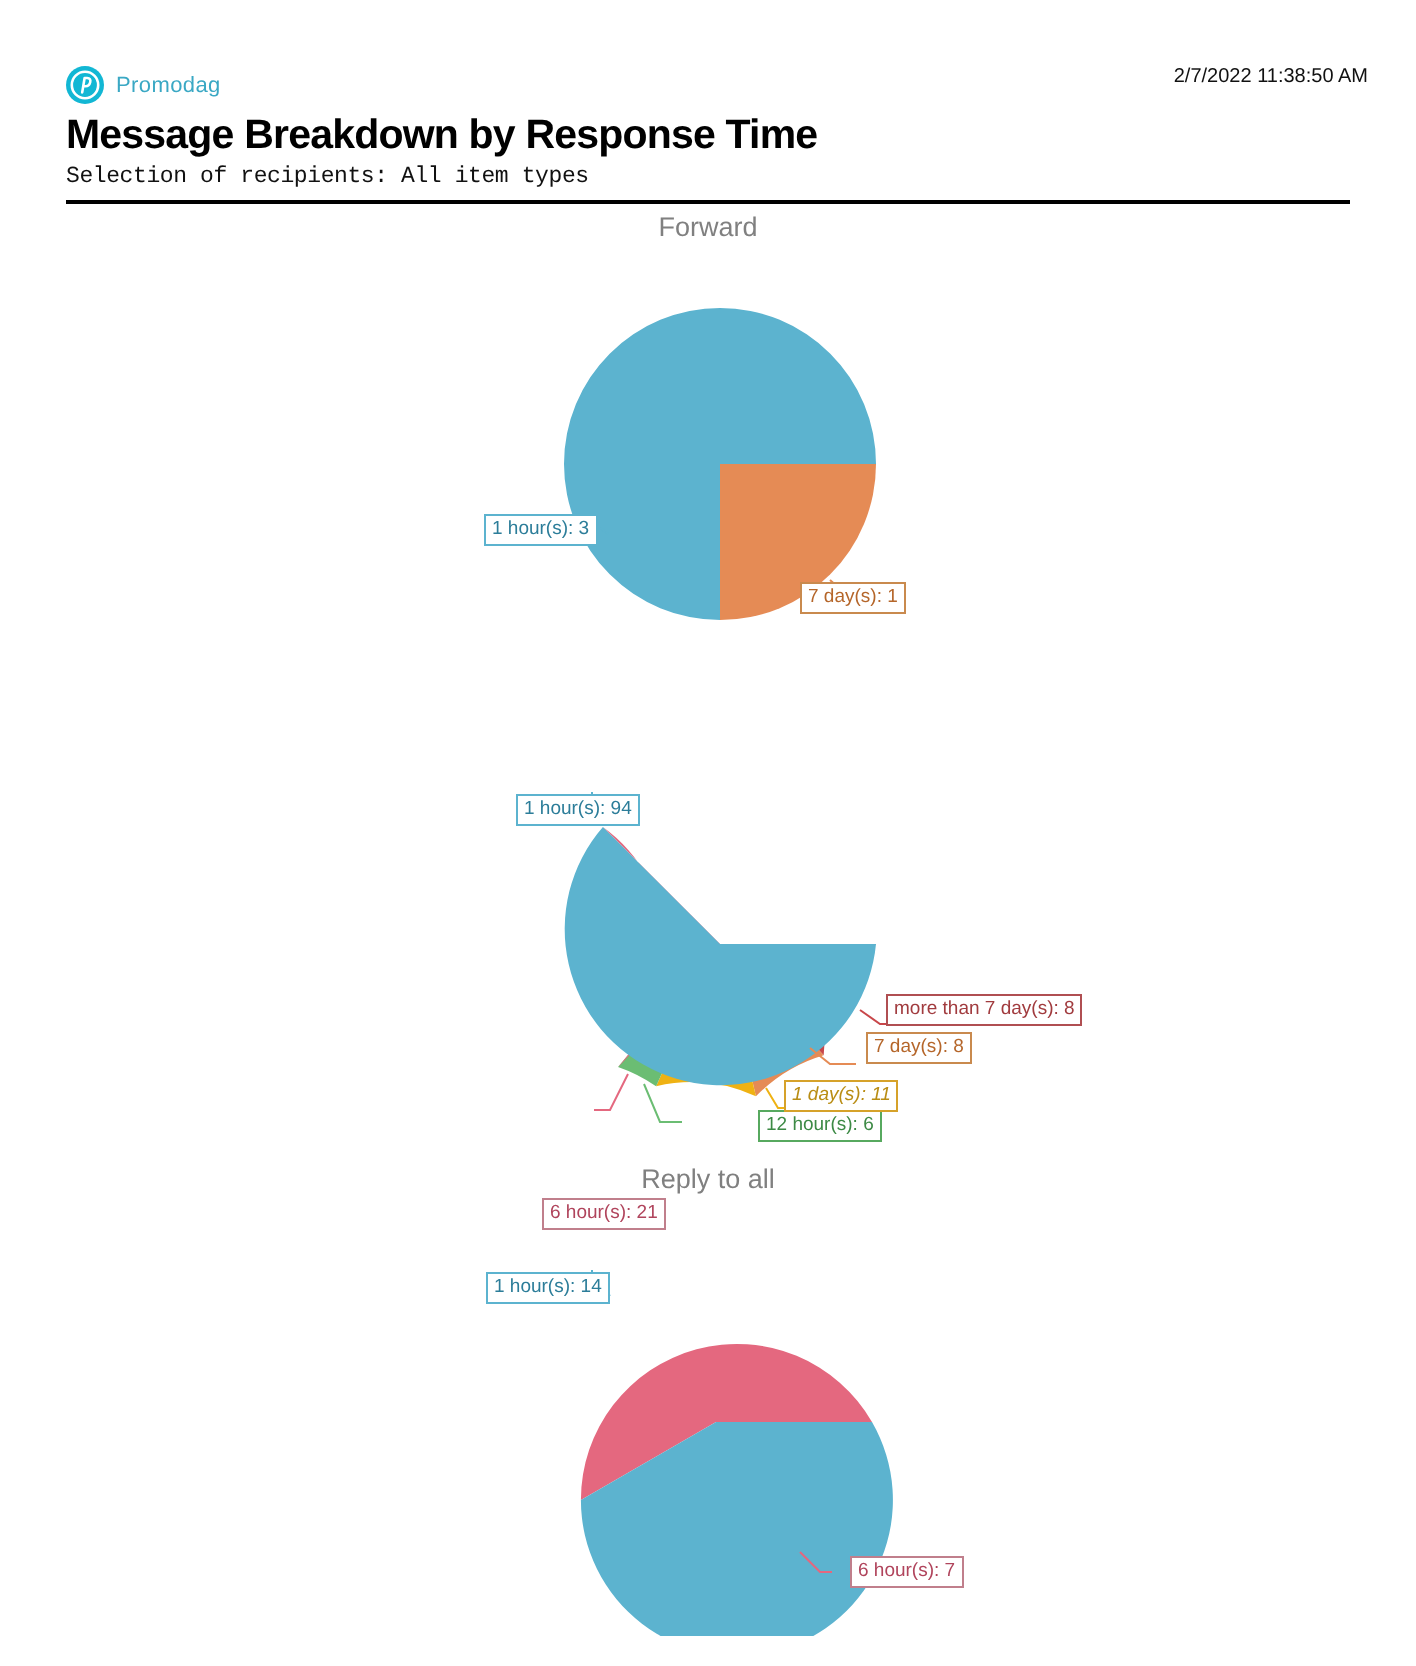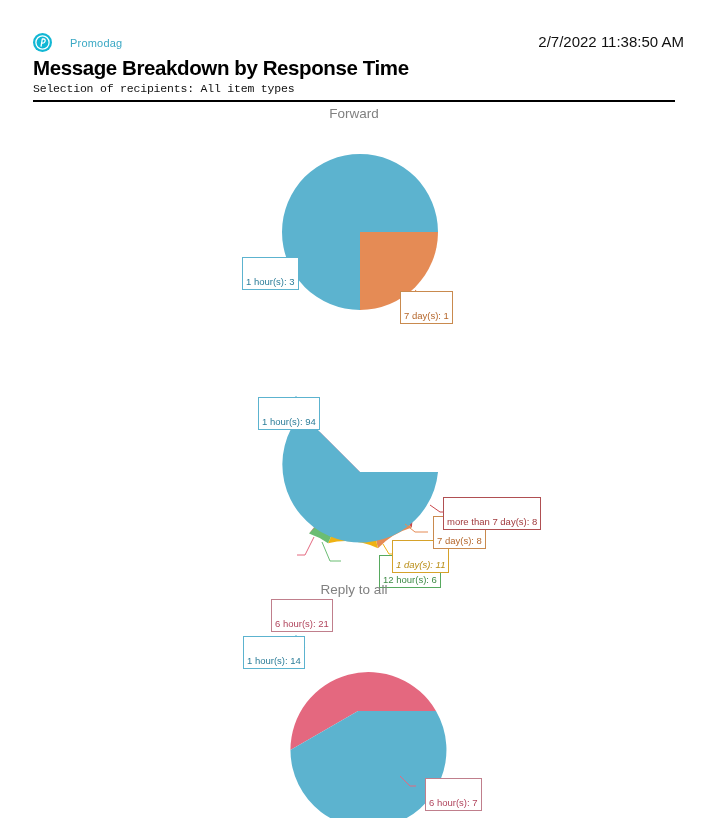--- a/index.html
+++ b/index.html
@@ -20,42 +20,42 @@
   .report-header {
     position: absolute;
     left: 0; top: 0;
     width: 708px;
   }
   .brand-row {
     position: absolute;
     left: 33px; top: 33px;
     display: flex;
     align-items: center;
-    gap: 18px;
+    gap: 6px;
   }
   .brand-logo {
     width: 19px; height: 19px;
     border-radius: 50%;
     background: #12b7d4;
     display: flex;
     align-items: center;
     justify-content: center;
     flex: none;
   }
   .brand-logo svg { display: block; }
   .brand-name {
     font-size: 11px;
     color: #3aa8c4;
     letter-spacing: .2px;
     font-family: "Liberation Sans", sans-serif;
   }
   .report-timestamp {
     position: absolute;
     right: 24px; top: 33px;
-    font-size: 15px;
+    font-size: 10px;
     color: #111;
     white-space: nowrap;
     margin-left: 28px;
   }
   .report-title {
     position: absolute;
     left: 33px; top: 56px;
     font-size: 20.5px;
     font-weight: bold;
     letter-spacing: -0.4px;
@@ -102,21 +102,21 @@
     left: 0; top: 0;
   }
   .pie-svg { display: block; }
 
   .label-box {
     position: absolute;
     background: #ffffff;
     border: 1px solid #888;
     font-size: 9.5px;
     line-height: 11px;
-    padding: 18px 3px 2px 3px;
+    padding: 1px 3px 2px 3px;
     white-space: nowrap;
     font-family: "Liberation Sans", sans-serif;
   }
 </style>
 </head>
 <body>
 
 <div class="report-header">
 
   <div class="brand-row">

